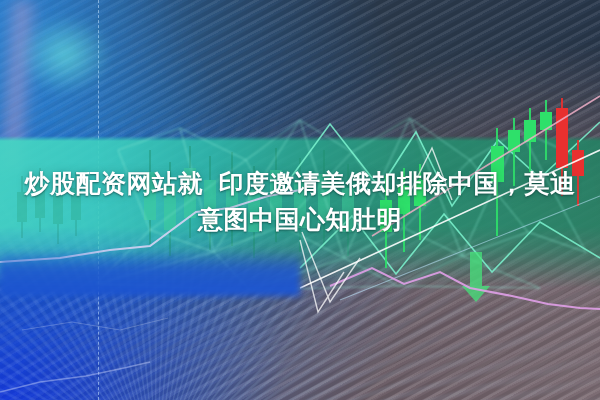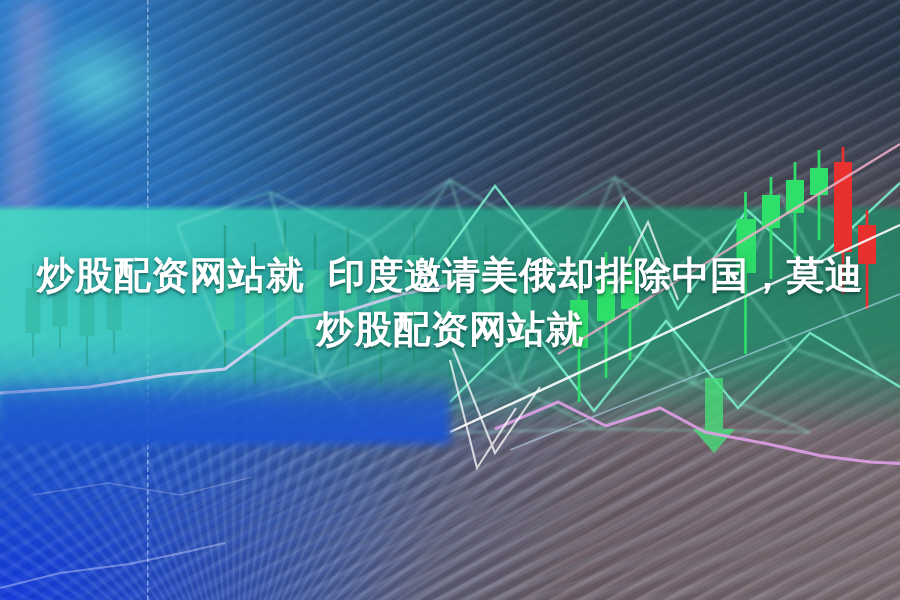--- a/index.html
+++ b/index.html
@@ -311,16 +311,16 @@
       <polyline points="408,196 432,148 452,200"></polyline>
     </g>
   </svg>
 
   <div class="glow-col2 layer" style="inset:auto;"></div>
 
   <div class="green-band-trim"></div>
 
   <div class="headline">
     <span class="l1">炒股配资网站就 印度邀请美俄却排除中国，莫迪</span>
-    <span class="l2">炒股配资网站就</span>
+    <span class="l2">意图中国心知肚明</span>
   </div>
 
 </div>
 
 </body></html>

